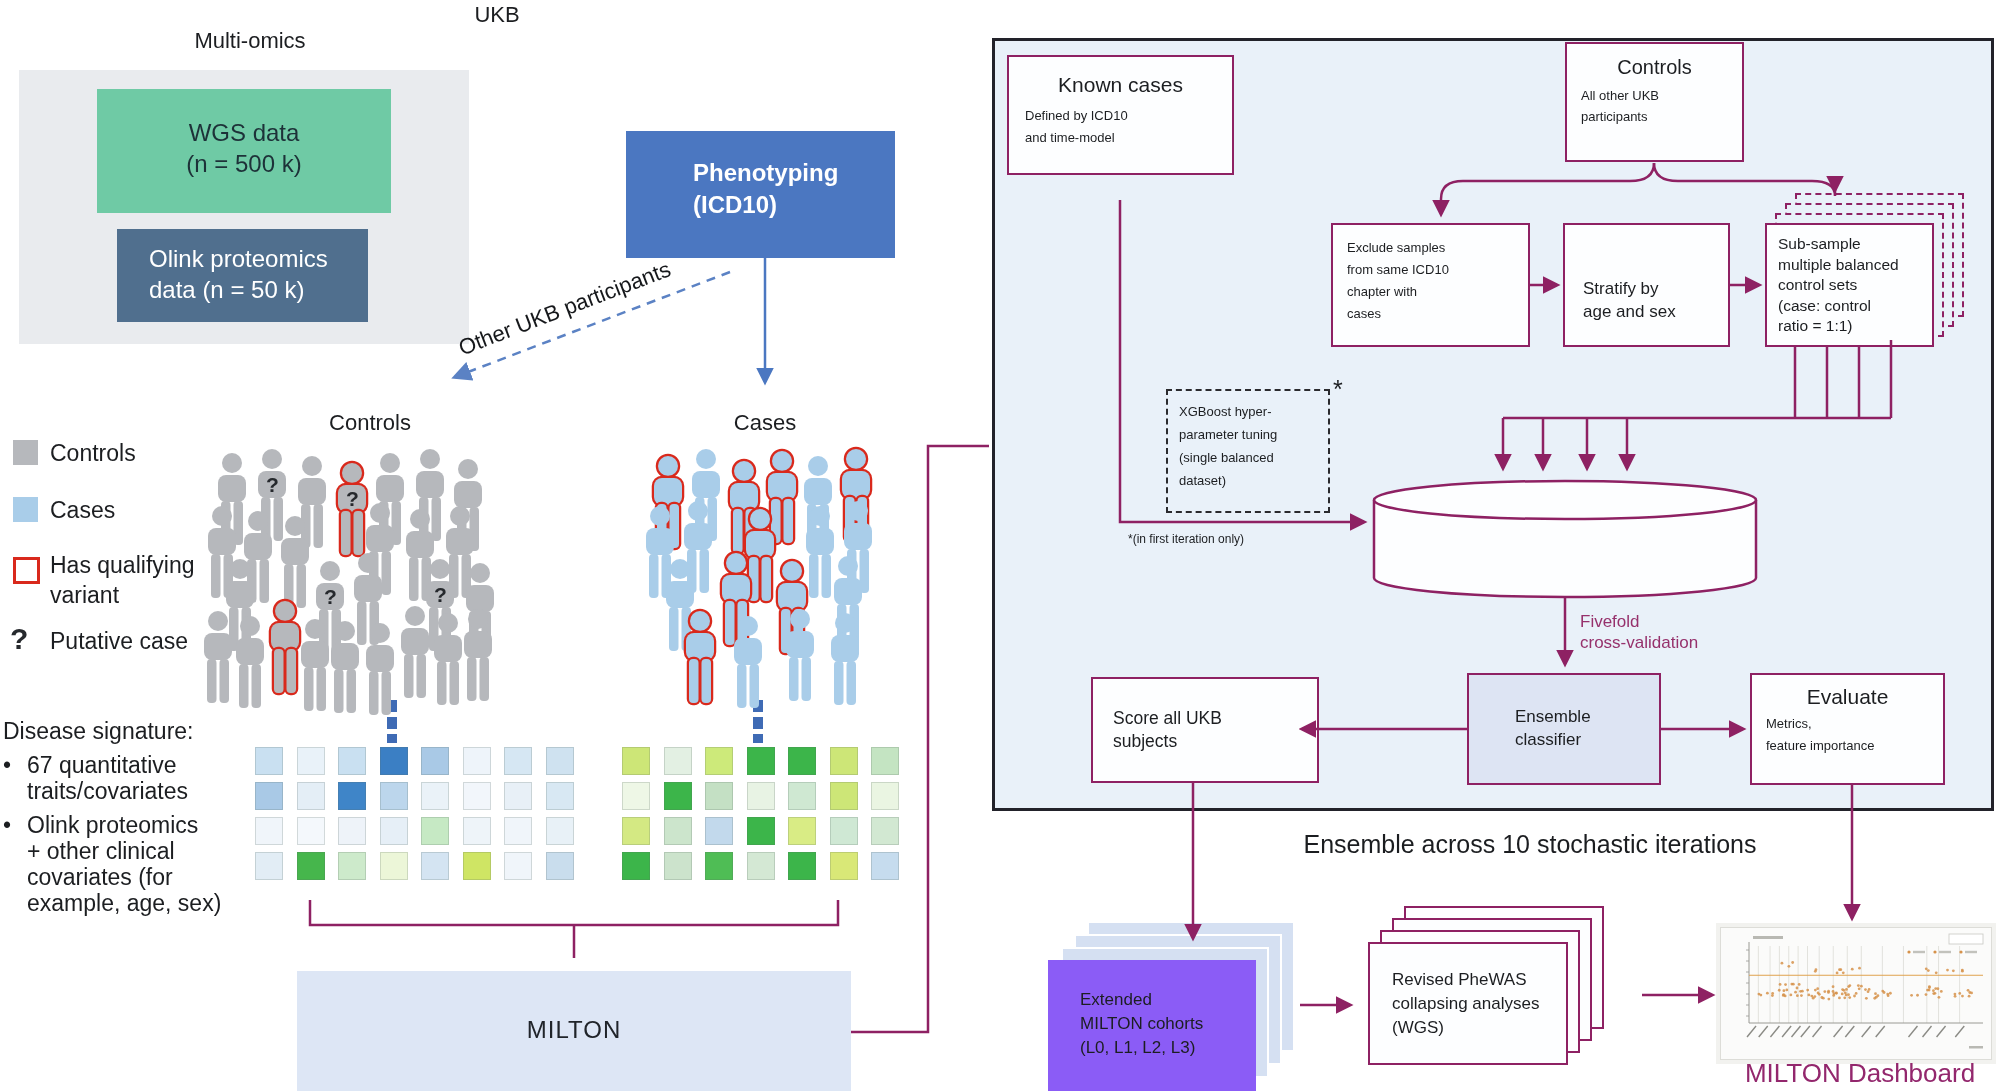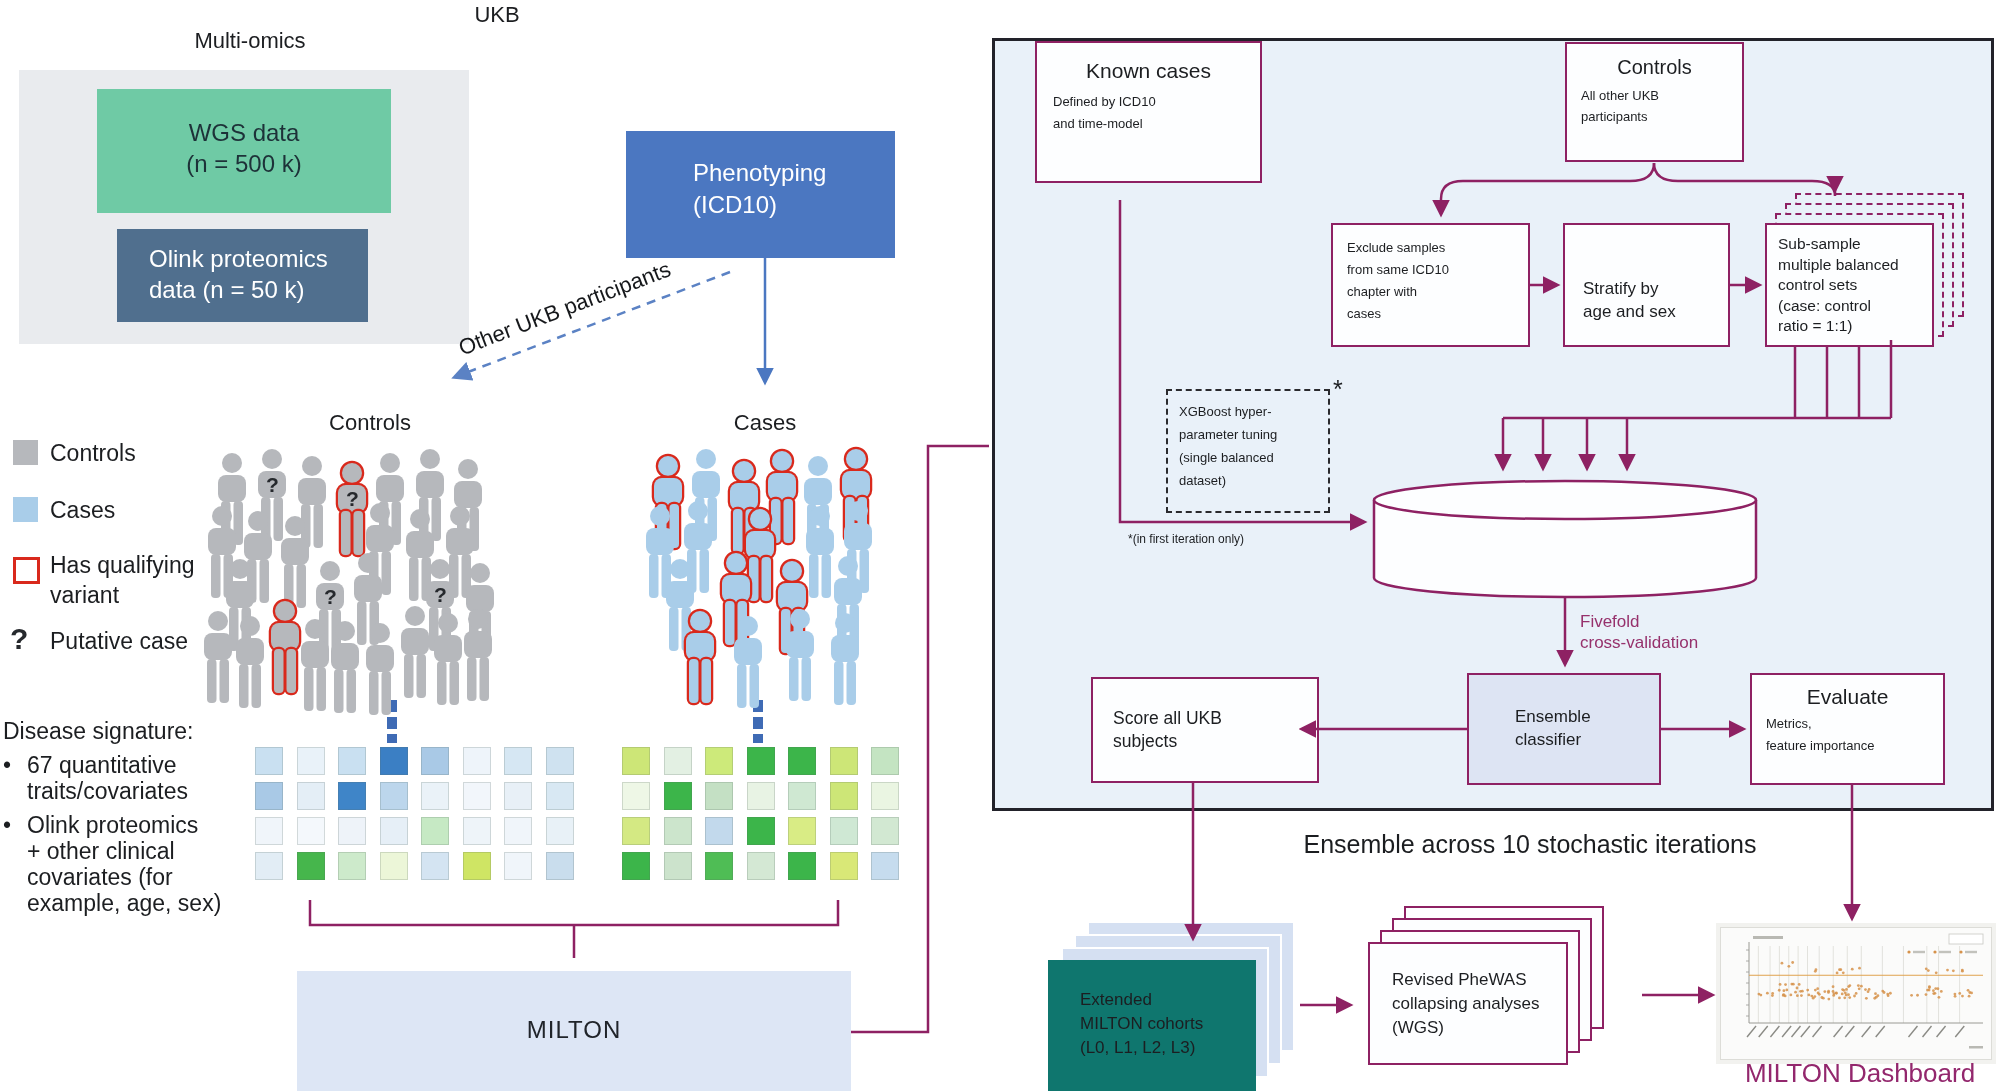--- a/index.html
+++ b/index.html
@@ -98,21 +98,21 @@
 
 <div class="abs ctr" style="left:457px;top:2px;width:80px;font-size:22px;">UKB</div>
 <div class="abs ctr" style="left:160px;top:28px;width:180px;font-size:22px;">Multi-omics</div>
 
 <div class="abs" style="left:19px;top:70px;width:450px;height:274px;background:#e9ebee;"></div>
 <div class="abs ctr pre" style="left:97px;top:89px;width:294px;height:124px;background:#6fcaa5;font-size:24px;line-height:31px;padding-top:28px;box-sizing:border-box;color:#1d3138;">WGS data
 (n = 500 k)</div>
 <div class="abs pre" style="left:117px;top:229px;width:251px;height:93px;background:#506f8e;color:#fff;font-size:24px;line-height:31px;padding:14px 0 0 32px;box-sizing:border-box;">Olink proteomics
 data (n = 50 k)</div>
 
-<div class="abs pre" style="left:626px;top:131px;width:269px;height:127px;background:#4b77c1;color:#fff;font-size:24px;line-height:32px;padding:26px 0 0 67px;box-sizing:border-box;">Phenotyping
+<div class="abs pre" style="left:626px;top:131px;width:269px;height:127px;background:#4b77c1;color:#fff;font-size:24px;line-height:32px;padding:26px 0 0 67px;box-sizing:border-box;font-weight:bold;">Phenotyping
 (ICD10)</div>
 
 <div class="abs" style="left:455px;top:337px;width:300px;font-size:22px;transform:rotate(-21deg);transform-origin:left top;color:#16181b;">Other UKB participants</div>
 
 <div class="legend-sq" style="left:13px;top:440px;background:#b6b8bc;"></div>
 <div class="abs" style="left:50px;top:440px;font-size:23px;">Controls</div>
 <div class="legend-sq" style="left:13px;top:497px;background:#a9cde9;"></div>
 <div class="abs" style="left:50px;top:497px;font-size:23px;">Cases</div>
 <div class="legend-sq" style="left:13px;top:557px;background:#fff;border:3.5px solid #d9291c;box-sizing:border-box;width:27px;height:27px;"></div>
 <div class="abs pre" style="left:50px;top:550px;font-size:23px;line-height:30px;">Has qualifying
@@ -208,21 +208,21 @@
     <div style="background: rgb(212, 232, 212);"></div>
     <div style="background: rgb(60, 181, 74);"></div>
     <div style="background: rgb(217, 232, 119);"></div>
     <div style="background: rgb(198, 220, 238);"></div>
   </div>
 
 <div class="abs ctr" style="left:297px;top:971px;width:554px;height:120px;background:#dde6f5;font-size:24px;line-height:118px;letter-spacing:1px;color:#20242a;">MILTON</div>
 
 <div class="abs" style="left:992px;top:38px;width:1002px;height:773px;background:#e9f1f9;border:3px solid #22222a;box-sizing:border-box;"></div>
 
-<div class="mbox" style="left:1007px;top:41px;width:227px;height:142px;margin-left:28px;">
+<div class="mbox" style="left:1007px;top:55px;width:227px;height:120px;">
   <div class="ctr" style="font-size:21px;padding-top:16px;">Known cases</div>
   <div class="pre bodytxt" style="padding:8px 0 0 16px;">Defined by ICD10
 and time-model</div>
 </div>
 
 <div class="mbox" style="left:1565px;top:42px;width:179px;height:120px;">
   <div class="ctr" style="font-size:20px;padding-top:12px;">Controls</div>
   <div class="pre bodytxt" style="padding:6px 0 0 14px;line-height:21px;">All other UKB
 participants</div>
 </div>
@@ -281,21 +281,21 @@
   <div class="ctr" style="font-size:21px;padding-top:10px;">Evaluate</div>
   <div class="pre bodytxt" style="padding:4px 0 0 14px;">Metrics,
 feature importance</div>
 </div>
 
 <div class="abs ctr" style="left:1150px;top:830px;width:760px;font-size:25px;color:#1b1d20;">Ensemble across 10 stochastic iterations</div>
 
 <div class="sheet" style="left:1087px;top:921px;width:208px;height:131px;background:#d5e0f2;border:2px solid #fff;"></div>
 <div class="sheet" style="left:1074px;top:934px;width:208px;height:131px;background:#d5e0f2;border:2px solid #fff;"></div>
 <div class="sheet" style="left:1061px;top:947px;width:208px;height:131px;background:#d5e0f2;border:2px solid #fff;"></div>
-<div class="abs" style="left:1048px;top:960px;width:208px;height:131px;background:#0f766e;">
+<div class="abs" style="left:1048px;top:960px;width:208px;height:131px;background:#8b5cf6;">
   <div class="pre" style="padding:28px 0 0 32px;font-size:17px;line-height:24px;">Extended
 MILTON cohorts
 (L0, L1, L2, L3)</div>
 </div>
 
 <div class="sheet" style="left:1404px;top:906px;width:200px;height:123px;background:#fdfeff;border:2.5px solid #8e2163;"></div>
 <div class="sheet" style="left:1392px;top:918px;width:200px;height:123px;background:#fdfeff;border:2.5px solid #8e2163;"></div>
 <div class="sheet" style="left:1380px;top:930px;width:200px;height:123px;background:#fdfeff;border:2.5px solid #8e2163;"></div>
 <div class="mbox" style="left:1368px;top:942px;width:200px;height:123px;">
   <div class="pre" style="padding:24px 0 0 22px;font-size:17px;line-height:24px;">Revised PheWAS

